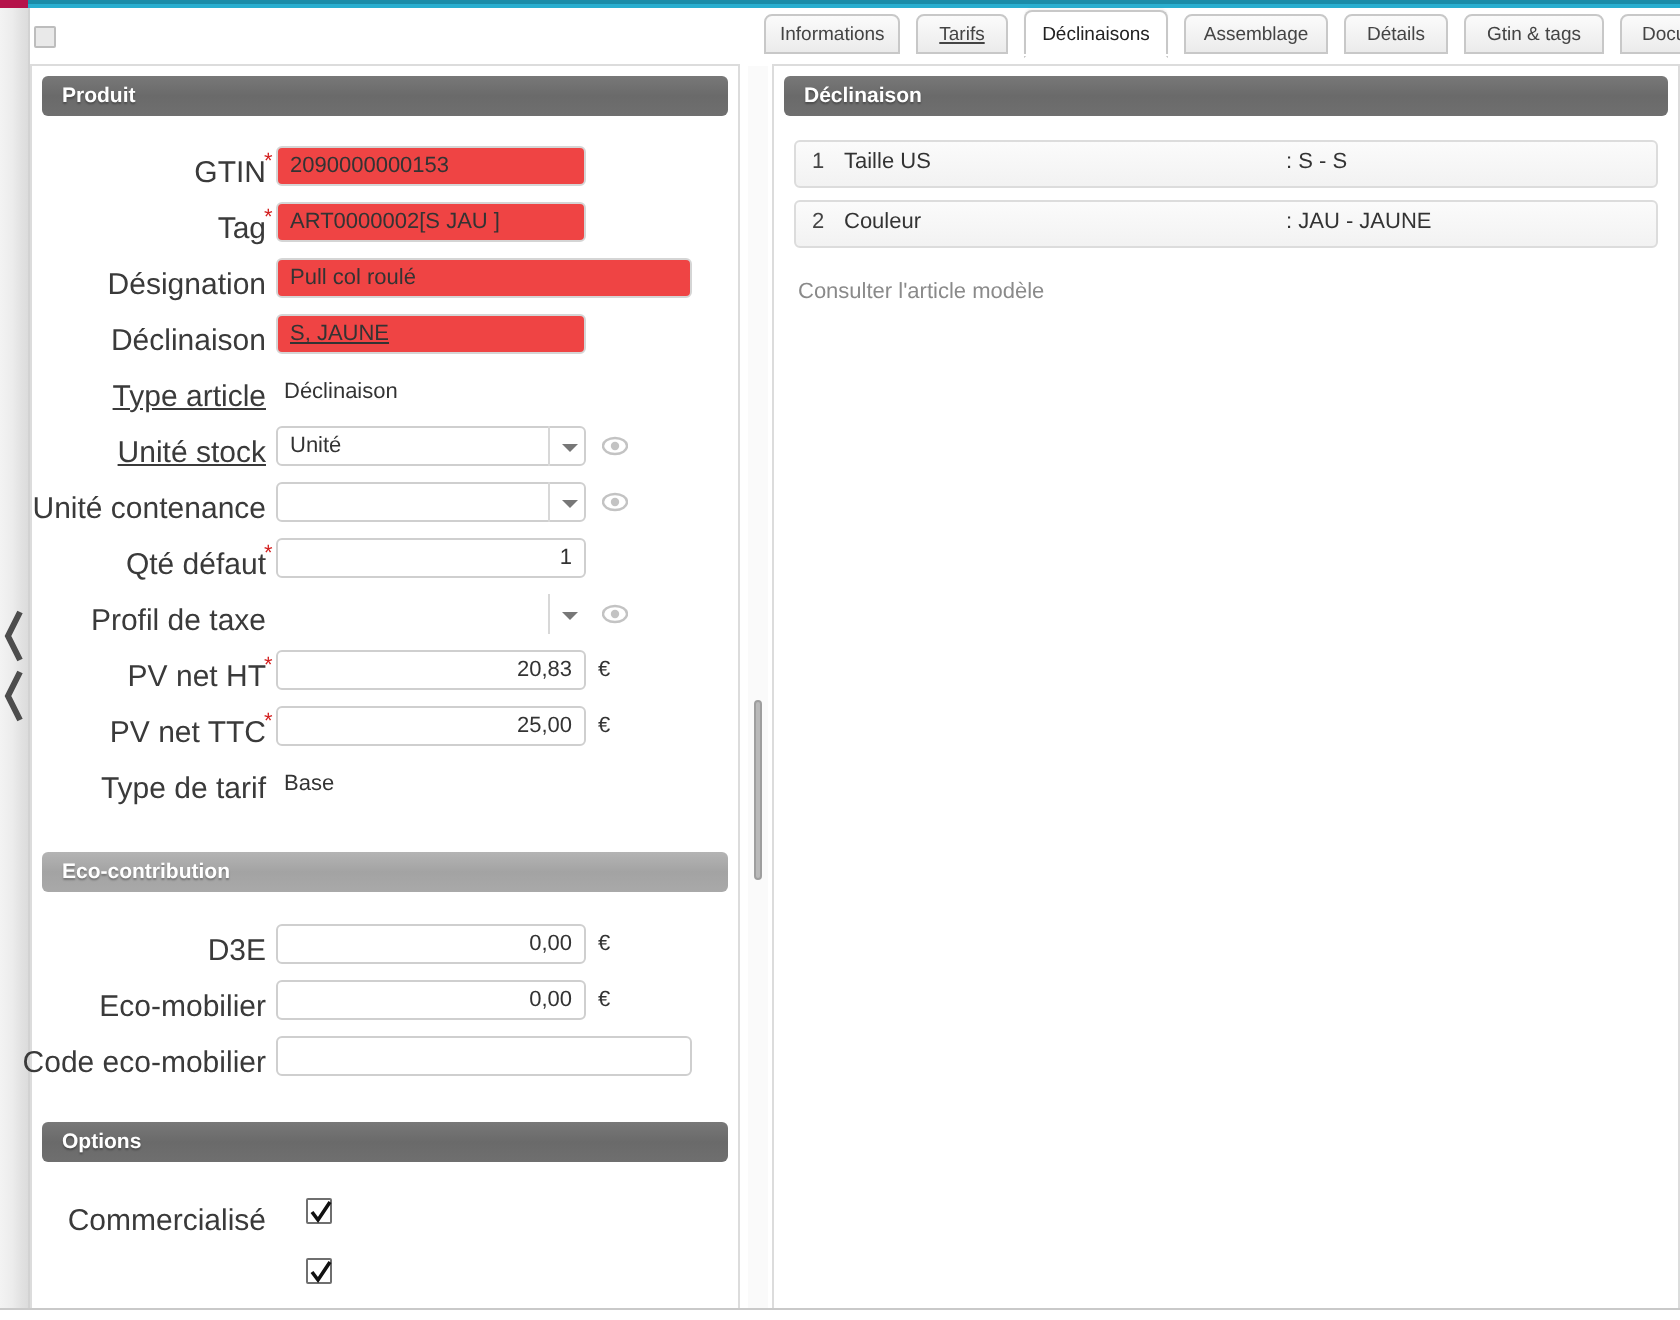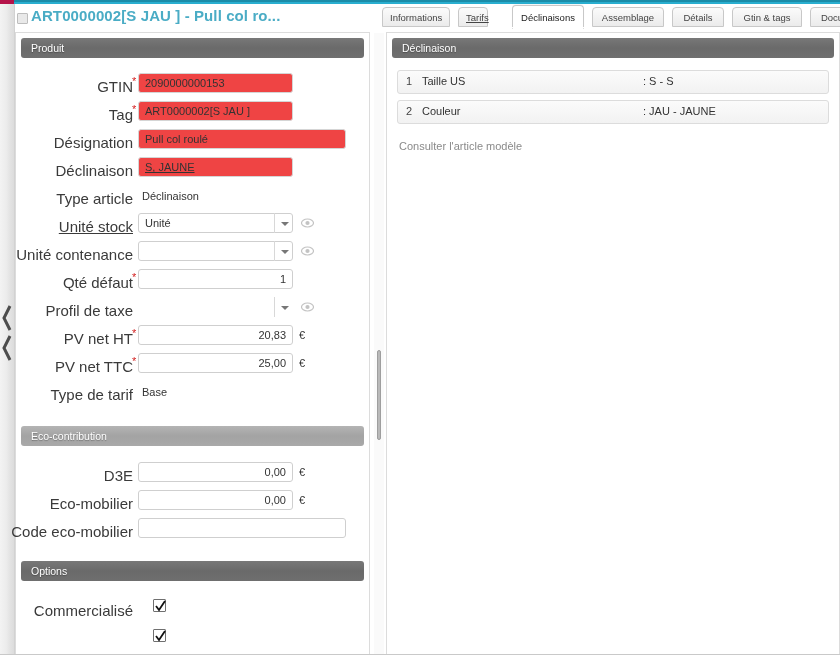--- a/index.html
+++ b/index.html
@@ -43,21 +43,21 @@
     box-shadow:0 -1px 1px rgba(0,0,0,.04);}
   .tabs-baseline{position:absolute;left:380px;top:27px;width:460px;height:1px;background:#ffffff;}
 
   
   .panel{position:absolute;background:#ffffff;border:1px solid #dcdcdc;}
   .panel-left{left:15px;top:32px;width:353px;height:626px;border-bottom:none;}
   .panel-right{left:386px;top:32px;width:452px;height:626px;border-bottom:none;}
 
   .sec-head{margin:5px 5px 0 5px;height:20px;line-height:20px;
     border-radius:3px;color:#ffffff;font-size:10.5px;padding-left:10px;
-    text-shadow:0 1px 1px rgba(0,0,0,.3);box-sizing:border-box;}
+    text-shadow:0 1px 1px rgba(0,0,0,.3);box-sizing:border-box;font-weight:bold;}
   .sec-head.dark{background:linear-gradient(to bottom,#787878 0%,#6a6a6a 50%,#6f6f6f 100%);}
   .sec-head.light{background:linear-gradient(to bottom,#b4b4b4 0%,#a3a3a3 50%,#a9a9a9 100%);}
 
   
   .row{position:relative;height:28px;}
   .lbl{position:absolute;right:0;top:5px;text-align:right;font-size:15px;color:#3a3a3a;white-space:nowrap;}
   .req{position:absolute;top:2px;color:#d32020;font-size:11px;}
   .fld{position:absolute;top:0;height:20px;box-sizing:border-box;
     border:1px solid #cfcfcf;border-radius:3px;background:#ffffff;
     font-size:11px;color:#333;padding:0 6px;line-height:18px;}
@@ -107,26 +107,25 @@
     <div class="splitter-grip">
       <svg width="12" height="60" viewBox="0 0 12 60">
         <path d="M9 2 L3 14 L9 26" fill="none" stroke="#4d4d4d" stroke-width="3"></path>
         <path d="M9 32 L3 44 L9 56" fill="none" stroke="#4d4d4d" stroke-width="3"></path>
       </svg>
     </div>
   </div>
 
   <div class="titlebar">
     <div class="title-chk"></div>
-    <div class="title-text">ART0000002[S JAU ] - Pull col ro...</div>
   </div>
 
   <div class="tabs" id="tabs">
       <div class="tab" style="left: 2px; width: 68px;">Informations</div>
-      <div class="tab" style="left: 78px; width: 30px; text-decoration: underline;">Tarifs</div>
+      <div class="tab" style="left: 78px; width: 46px; text-decoration: underline;">Tarifs</div>
       <div class="tab active" style="left: 132px; width: 72px;">Déclinaisons</div>
       <div class="tab" style="left: 212px; width: 72px;">Assemblage</div>
       <div class="tab" style="left: 292px; width: 52px;">Détails</div>
       <div class="tab" style="left: 352px; width: 70px;">Gtin &amp; tags</div>
       <div class="tab" style="left: 430px; width: 70px;">Documents</div>
     </div>
   <div class="tabs-baseline"></div>
 
   <div class="panel panel-left">
     <div id="left-content">
@@ -144,21 +143,21 @@
         </div>
         <div class="row">
           <div class="lbl" style="right: 236px;">Désignation</div>
           <div class="fld ro" style="left: 122px; width: 208px;">Pull col roulé</div>
         </div>
         <div class="row">
           <div class="lbl" style="right: 236px;">Déclinaison</div>
           <div class="fld ro" style="left: 122px; width: 155px; text-decoration: underline;">S, JAUNE</div>
         </div>
         <div class="row">
-          <div class="lbl" style="right: 236px;">Type article</div>
+          <div class="lbl" style="right: 236px; text-decoration: underline;">Type article</div>
           <div class="plain" style="left: 126px;">Déclinaison</div>
         </div>
         <div class="row">
           <div class="lbl" style="right: 236px; text-decoration: underline;">Unité stock</div>
           <div class="fld sel" style="left: 122px; width: 155px;">Unité</div>
           <div class="caret" style="left: 258px;"></div>
           <div class="eye" style="left: 285px;"><svg width="13" height="10" viewBox="0 0 13 10">
               <ellipse cx="6.5" cy="5" rx="6" ry="4" fill="none" stroke="#555" stroke-width="1.2"></ellipse>
               <circle cx="6.5" cy="5" r="2.1" fill="#555"></circle>
             </svg></div>

